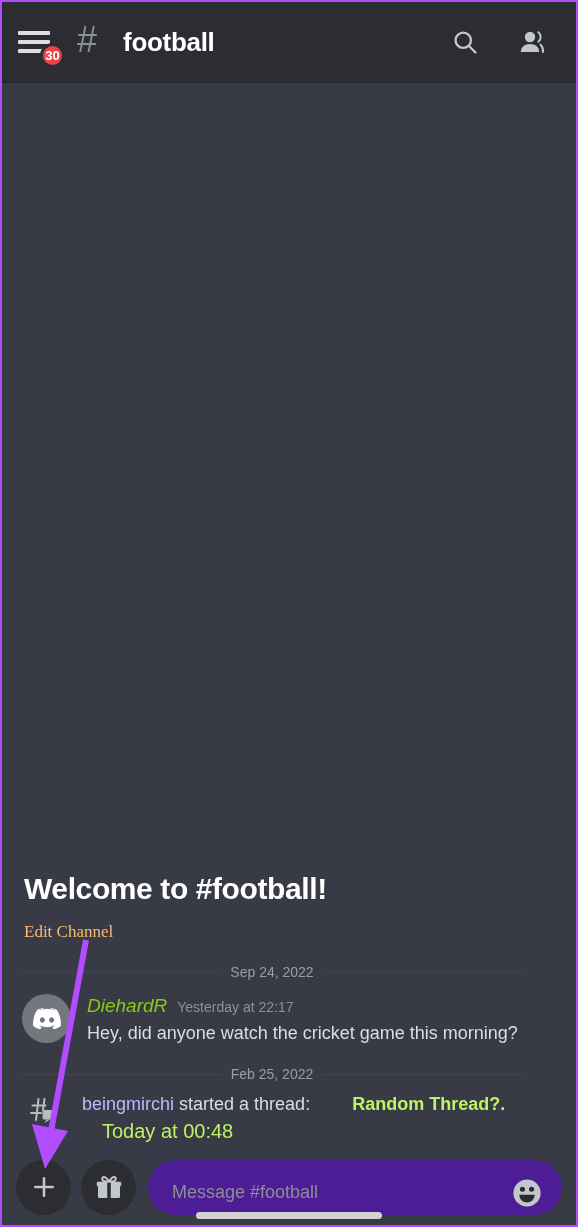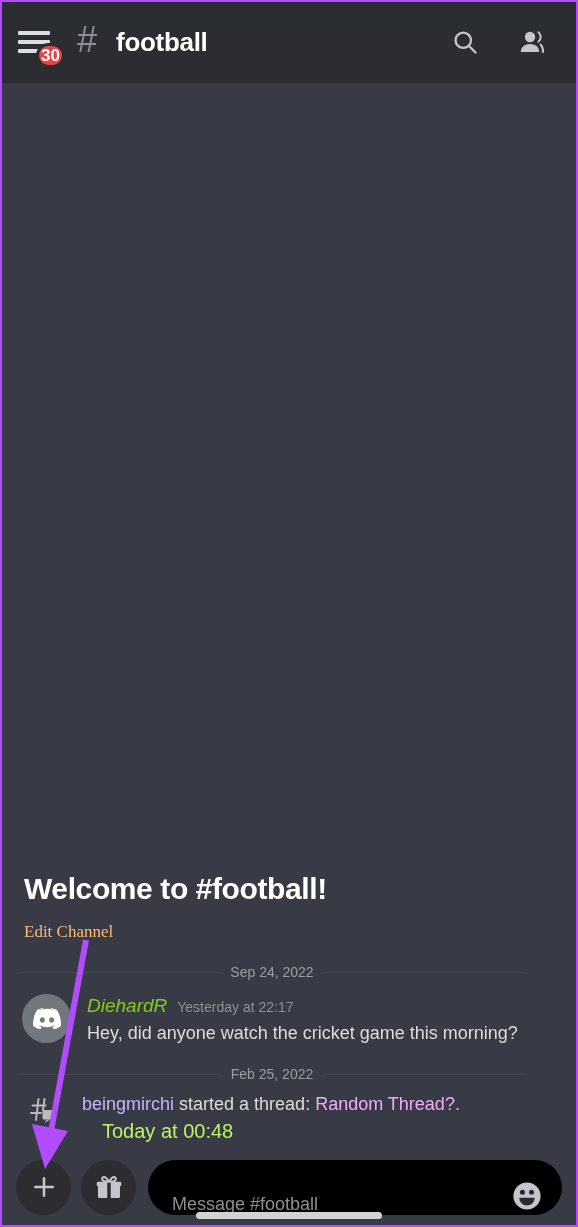--- a/index.html
+++ b/index.html
@@ -43,38 +43,38 @@
     margin:2.5px 0;
   }
   .hamburger-wrap .bar.short { width:26px; }
   .badge {
     position:absolute;
     right:-1px; bottom:-3px;
     min-width:25px; height:25px;
     border-radius:13px;
     background:#ed4245;
     color:#fff;
-    font-size:17px; font-weight:bold;
+    font-size:13px; font-weight:bold;
     display:flex; align-items:center; justify-content:center;
     border:3px solid #2c2d32;
     line-height:1;
     padding:0 2px;
   }
 
   .hash-icon {
     margin-left:13px;
     font-size:36px;
     font-weight:400;
     color:#8a8e95;
     line-height:1;
     position:relative; top:-2px;
   }
 
   .channel-title {
-    margin-left:19px;
+    margin-left:26px;
     font-size:26px;
     font-weight:bold;
     color:#ffffff;
     letter-spacing:-0.3px;
   }
 
   .header-spacer { flex:1; }
 
   .header-icon {
     width:46px; height:46px;
@@ -172,21 +172,21 @@
   }
   .thread-icon {
     width:44px;
     display:flex; justify-content:center;
     flex-shrink:0;
     padding-top:2px;
   }
   .thread-body { margin-left:16px; }
   .thread-line { font-size:18px; color:#dcddde; }
   .thread-author { color:#c4b5fd; }
-  .thread-name { font-weight:normal; color:#f0abfc; }
+  .thread-name { font-weight:bold; color:#bef264;margin-left:37px; }
   .thread-time {
     font-size:20px;
     color:#bef264;
     margin-top:5px;
     margin-left:20px;
   }
 
   
   .inputbar {
     position:absolute;
@@ -204,22 +204,22 @@
     flex-shrink:0;
     cursor:pointer;
   }
   .round-btn + .round-btn { margin-left:10px; }
 
   .msg-input {
     flex:1;
     margin-left:12px;
     height:55px;
     border-radius:28px;
-    background:#000000;
-    display:flex; align-items:flex-end;
+    background:#4c1d95;
+    display:flex; align-items:center;
     padding:11px 14px 0 24px;
     cursor:text;
   }
   .msg-input .placeholder {
     flex:1;
     font-size:18px;
     color:#8b8e94;
   }
   .emoji-btn {
     width:38px; height:38px;

